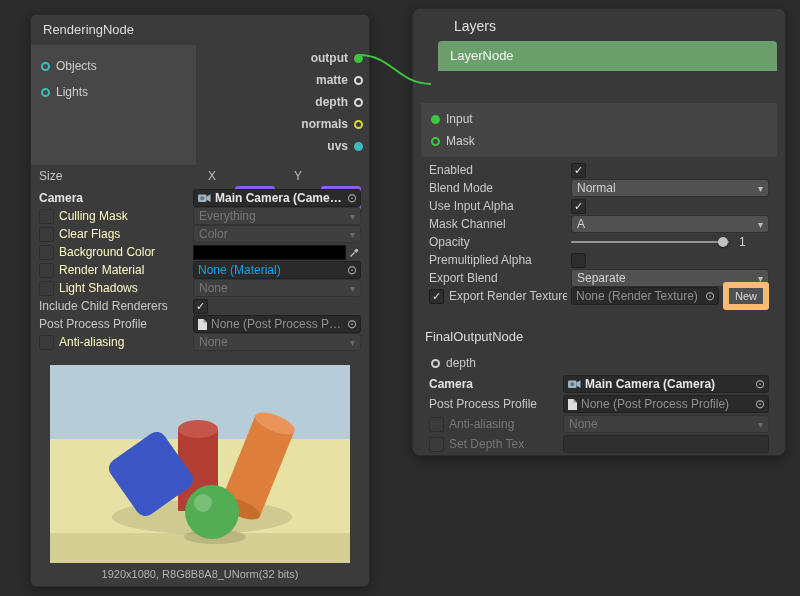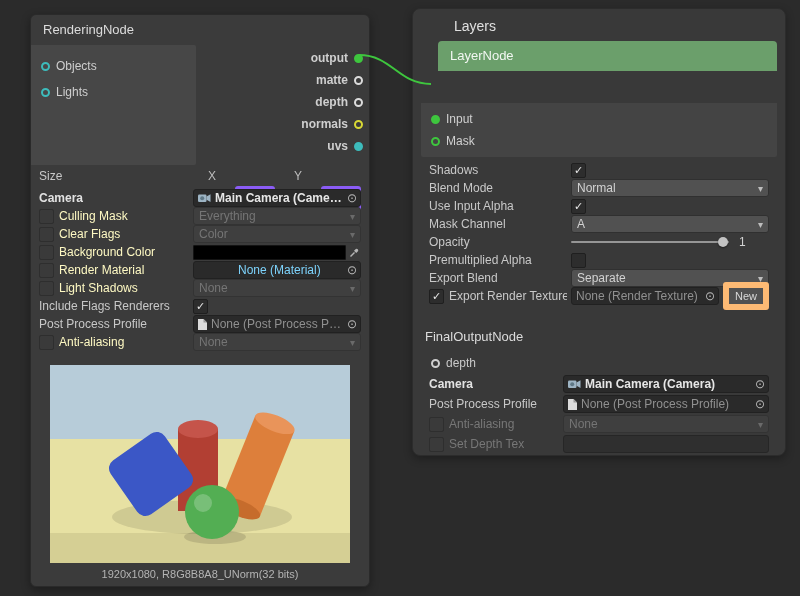--- a/index.html
+++ b/index.html
@@ -35,21 +35,21 @@
   .checkbox.disabled {background:#3a3a3a; border-color:#2e2e2e;}
   .dropdown {flex:1; height:16px; background:#515151; border:1px solid #303030; border-radius:3px; display:flex; align-items:center; padding:0 5px; min-width:0; color:#d2d2d2;}
   .dropdown .dd-value {flex:1; overflow:hidden; white-space:nowrap; text-overflow:ellipsis;}
   .dropdown .dd-arrow {flex:none; font-size:10px; color:#bdbdbd; margin-left:4px;}
   .dropdown.disabled {background:#3f3f3f; border-color:#333; color:#757575;}
   .dropdown.disabled .dd-arrow {color:#6a6a6a;}
   .objfield {flex:1; height:16px; background:#2a2a2a; border:1px solid #212121; border-radius:3px; display:flex; align-items:center; padding:0 3px 0 4px; gap:4px; min-width:0; color:#c8c8c8;}
   .objfield .obj-value {flex:1; overflow:hidden; white-space:nowrap; text-overflow:ellipsis;}
   .objfield .obj-value.bold {font-weight:bold; color:#e6e6e6;}
   .objfield .obj-value.none {color:#909090;}
-  .objfield.disabled .obj-value {color:#7dd3fc;margin-left:40px;}
+  .objfield.disabled .obj-value {color:#0ea5e9;}
   .picker {flex:none; color:#b5b5b5; font-size:12px; line-height:14px; cursor:pointer;}
   .obj-icon {flex:none; display:flex; align-items:center;}
   .colorfield {flex:1; display:flex; align-items:center; gap:3px; min-width:0;}
   .swatch {flex:1; height:13px; border:1px solid #141414; border-radius:1px;}
   .eyedropper {flex:none; display:flex; align-items:center;}
   
   .preview {width:300px; height:198px; margin:12px auto 2px auto; display:block;}
   .preview svg {display:block; width:300px; height:198px;}
   .caption {text-align:center; font-size:11px; color:#b4b4b4; padding:3px 0 6px 0;}
   
@@ -216,21 +216,21 @@
       </span>
       <div class="pcontrol">
         <div class="dropdown disabled">
           <span class="dd-value">None</span>
           <span class="dd-arrow">▾</span>
         </div>
       </div>
     </div>
 
     <div class="prow">
-      <span class="plabel">Include Flags Renderers</span>
+      <span class="plabel">Include Child Renderers</span>
       <div class="pcontrol">
         <span class="checkbox">
             <span class="tick">✓</span>
           </span>
       </div>
     </div>
 
     <div class="prow">
       <span class="plabel">Post Process Profile</span>
       <div class="pcontrol">
@@ -297,21 +297,21 @@
       </div>
       <div class="port-row">
         <span class="dot" style="background-color: rgb(68, 68, 68); border-color: rgb(62, 198, 62);"></span>
         <span>Mask</span>
       </div>
     </div>
 
     <div class="lprops">
 
       <div class="lrow">
-        <span class="llabel">Shadows</span>
+        <span class="llabel">Enabled</span>
         <div class="lcontrol">
           <span class="checkbox">
               <span class="tick">✓</span>
             </span>
         </div>
       </div>
 
       <div class="lrow">
         <span class="llabel">Blend Mode</span>
         <div class="lcontrol">

